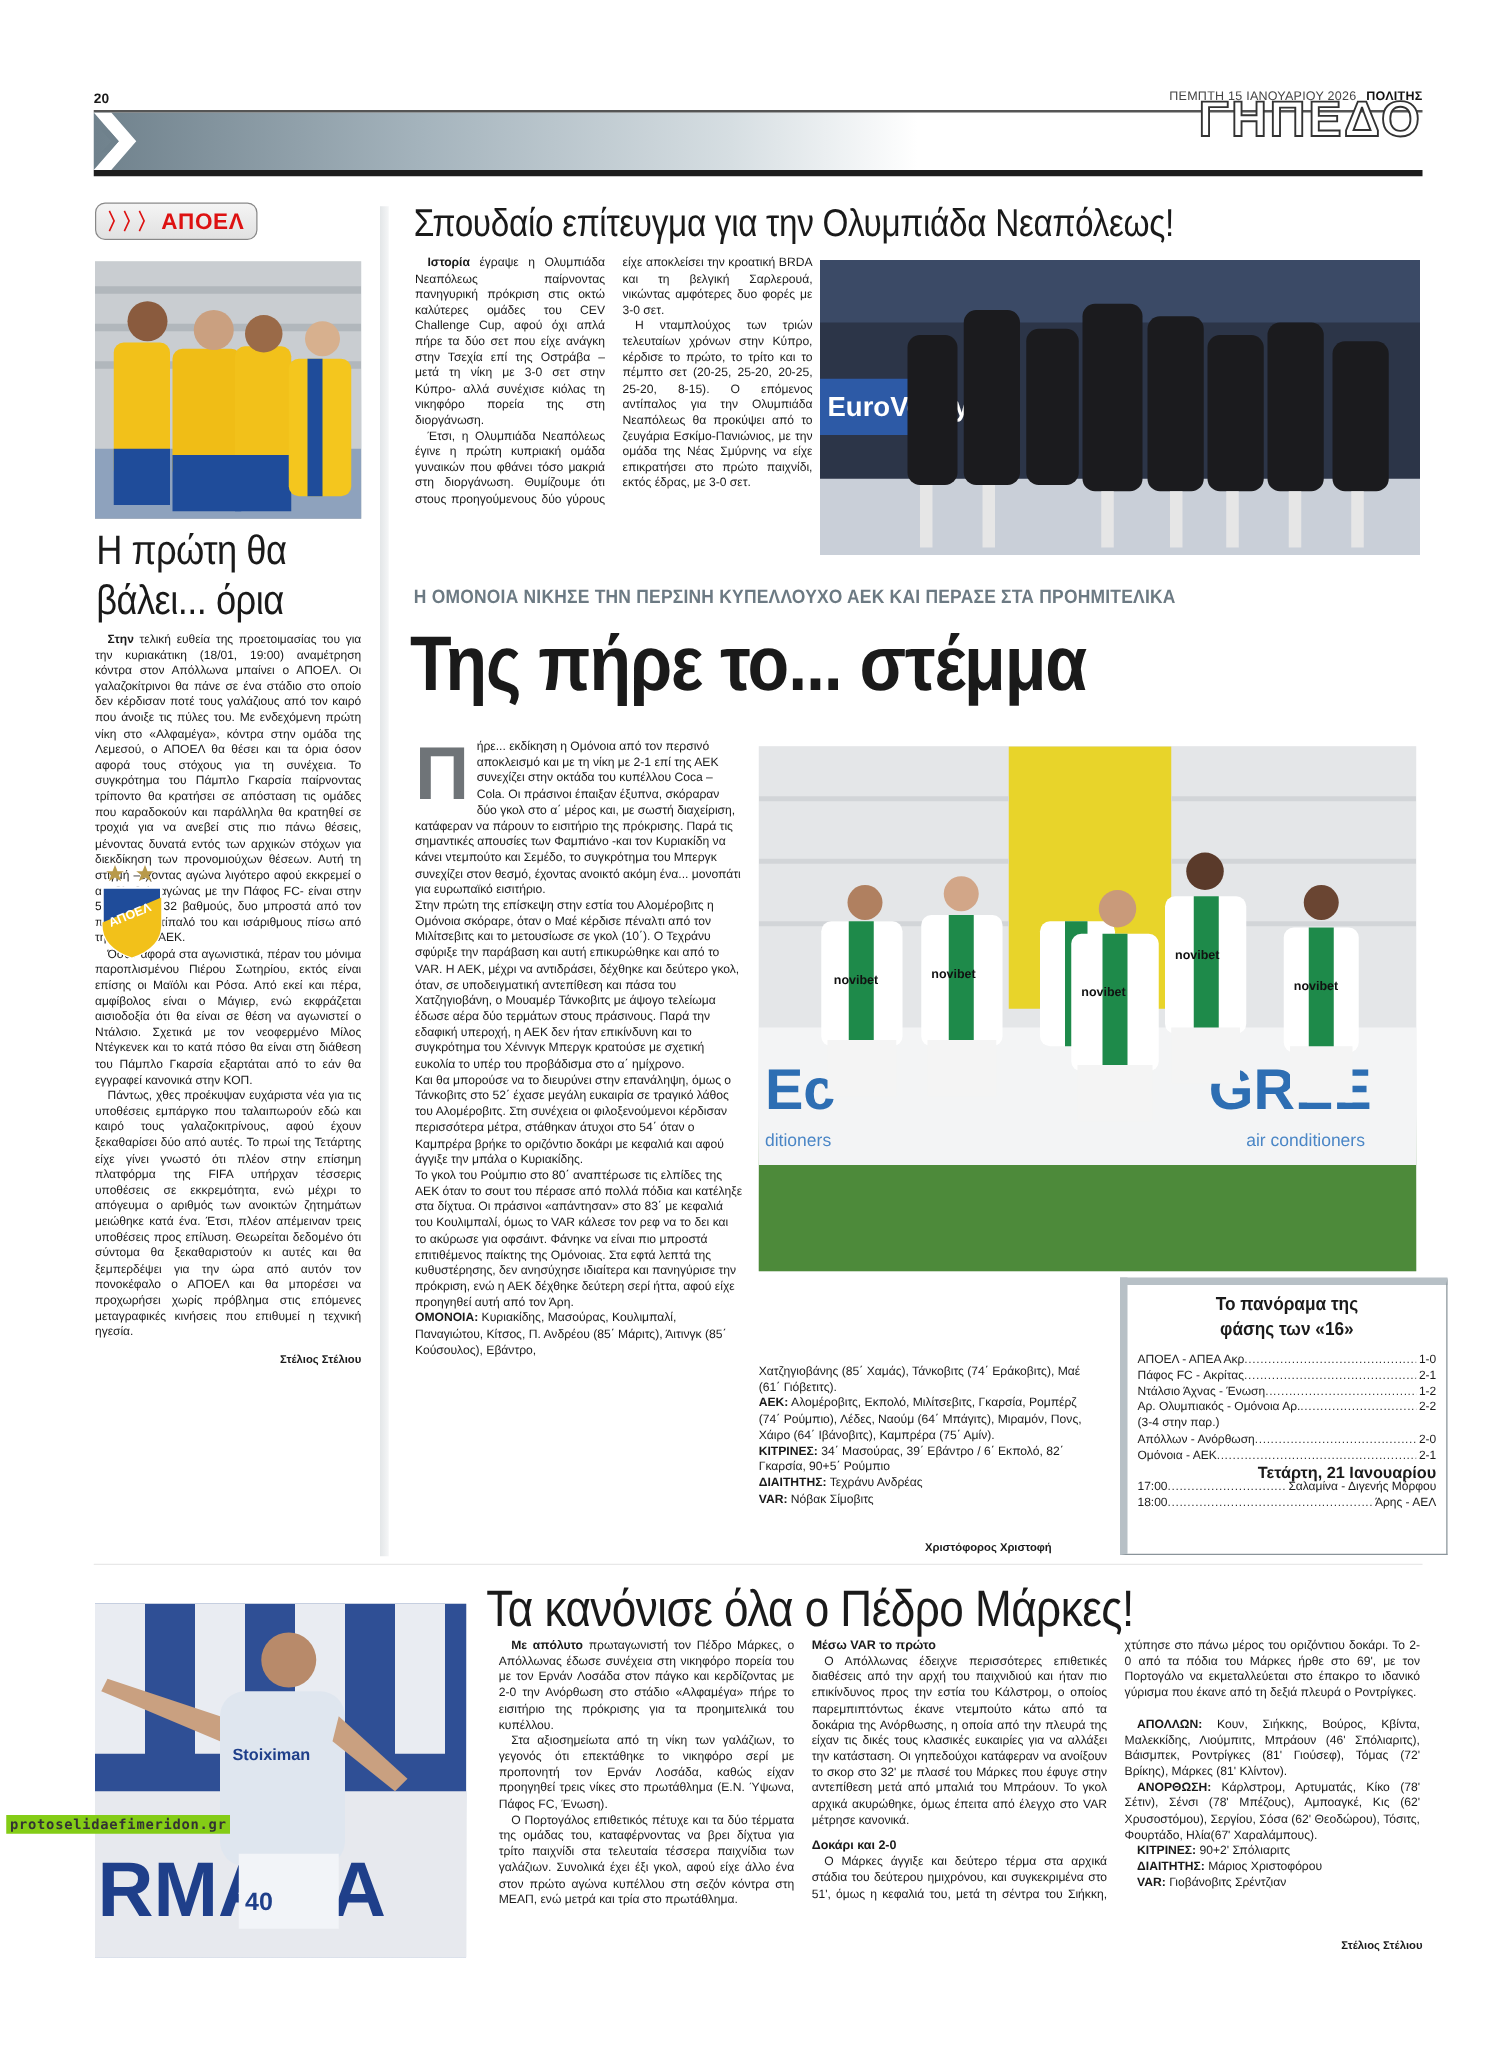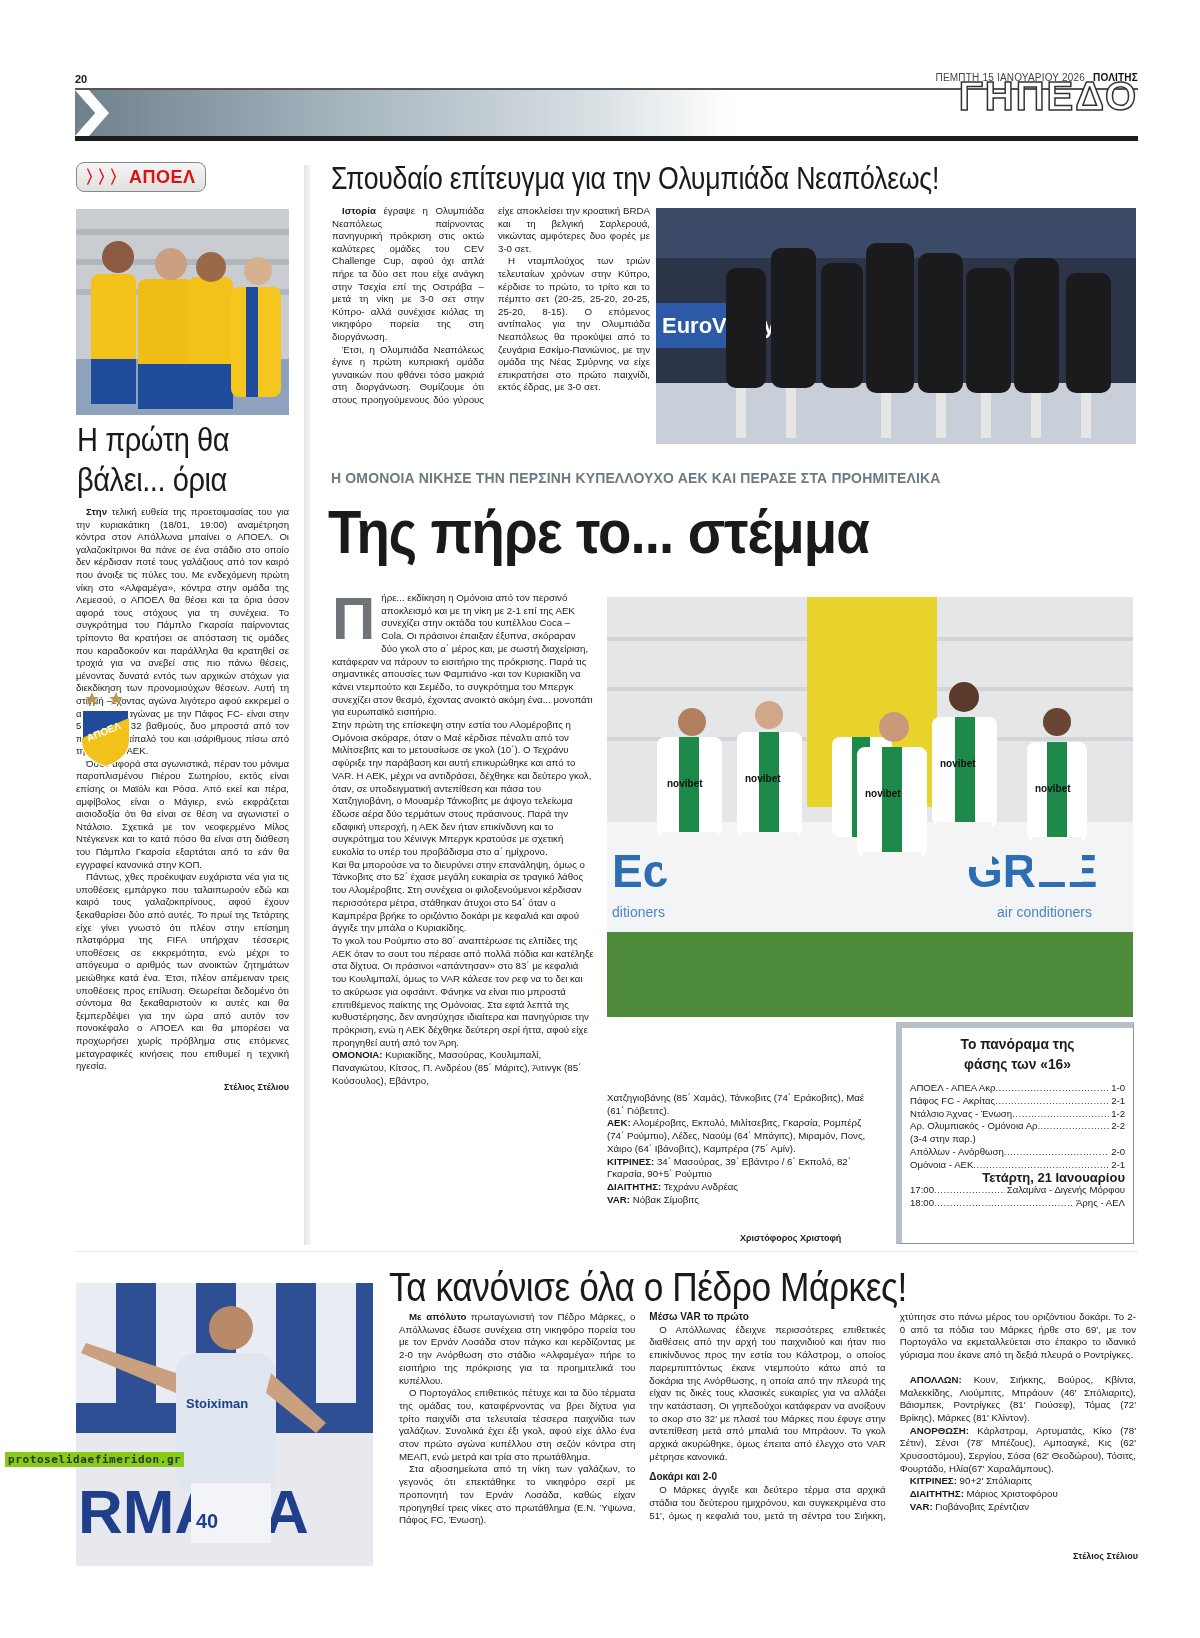--- a/index.html
+++ b/index.html
@@ -51,21 +51,21 @@
   .main-body { left: 332px; top: 592px; width: 262px; font-size: 9.7px; line-height: 12.7px; }
   .dropcap { float: left; font-size: 60px; line-height: 50px; font-weight: bold; color: #6f7478; margin: 2px 6px 0 0; font-family: "Liberation Sans", sans-serif; }
   .main-body .lbl { font-weight: bold; }
   .omonoia-photo { left: 607px; top: 597px; width: 526px; height: 420px;
                    background: linear-gradient(180deg, #e6e8ea 0%, #dfe2e4 50%, #cfd4d8 70%, #4f8a3a 86%, #3f7a2e 100%); }
   .main-body-2 { left: 607px; top: 1092px; width: 262px; font-size: 9.7px; line-height: 12.7px; }
   .main-body-2 .lbl { font-weight: bold; }
   .byline2 { left: 740px; top: 1233px; font-size: 9px; font-weight: bold; }
 
   
-  .panorama { left: 896px; top: 1022px; width: 238px; height: 222px; background: #fff; border: 1.5px solid #8a949a; border-left: 6px solid #b7c0c6; border-top: 6px solid #b7c0c6;
+  .panorama { left: 896px; top: 1022px; width: 262px; height: 222px; background: #fff; border: 1.5px solid #8a949a; border-left: 6px solid #b7c0c6; border-top: 6px solid #b7c0c6;
               padding: 6px 8px 6px 8px; }
   .panorama h3 { font-size: 15px; line-height: 20px; text-align: center; font-weight: bold; transform: scaleX(0.92); margin-bottom: 8px; }
   .pan-row { display: flex; font-size: 9.6px; line-height: 12.8px; white-space: nowrap; }
   .pan-row .name { flex: none; }
   .pan-row .dots { flex: 1; overflow: hidden; color: #333; }
   .pan-row .dots::after { content: "........................................................................................."; letter-spacing: 0.5px; }
   .pan-row .score { flex: none; margin-left: 2px; }
   .pan-note { font-size: 9.6px; line-height: 12.8px; }
   .pan-day { font-size: 13px; line-height: 12.8px; font-weight: bold; text-align: right; }
 
@@ -320,22 +320,22 @@
     <rect x="115" y="200" width="80" height="60" fill="#f2f4f8"></rect>
     <text x="110" y="125" font-size="13" font-weight="bold" fill="#1f3f8a" font-family="Liberation Sans, sans-serif">Stoiximan</text>
     <text x="120" y="245" font-size="20" font-weight="bold" fill="#1f3f8a" font-family="Liberation Sans, sans-serif">40</text>
   </svg>
 </div>
 <div class="abs watermark">protoselidaefimeridon.gr</div>
 
 <div class="abs bottom-head">Τα κανόνισε όλα ο Πέδρο Μάρκες!</div>
 <div class="abs bottom-body">
   <p><b>Με απόλυτο</b><span> πρωταγωνιστή τον Πέδρο Μάρκες, ο Απόλλωνας έδωσε συνέχεια στη νικηφόρο πορεία του με τον Ερνάν Λοσάδα στον πάγκο και κερδίζοντας με 2-0 την Ανόρθωση στο στάδιο «Αλφαμέγα» πήρε το εισιτήριο της πρόκρισης για τα προημιτελικά του κυπέλλου.</span></p>
+  <p>Στα αξιοσημείωτα από τη νίκη των γαλάζιων, το γεγονός ότι επεκτάθηκε το νικηφόρο σερί με προπονητή τον Ερνάν Λοσάδα, καθώς είχαν προηγηθεί τρεις νίκες στο πρωτάθλημα (Ε.Ν. Ύψωνα, Πάφος FC, Ένωση).</p>
   <p>Ο Πορτογάλος επιθετικός πέτυχε και τα δύο τέρματα της ομάδας του, καταφέρνοντας να βρει δίχτυα για τρίτο παιχνίδι στα τελευταία τέσσερα παιχνίδια των γαλάζιων. Συνολικά έχει έξι γκολ, αφού είχε άλλο ένα στον πρώτο αγώνα κυπέλλου στη σεζόν κόντρα στη ΜΕΑΠ, ενώ μετρά και τρία στο πρωτάθλημα.</p>
-  <p>Στα αξιοσημείωτα από τη νίκη των γαλάζιων, το γεγονός ότι επεκτάθηκε το νικηφόρο σερί με προπονητή τον Ερνάν Λοσάδα, καθώς είχαν προηγηθεί τρεις νίκες στο πρωτάθλημα (Ε.Ν. Ύψωνα, Πάφος FC, Ένωση).</p>
   <h4>Μέσω VAR το πρώτο</h4>
   <p>Ο Απόλλωνας έδειχνε περισσότερες επιθετικές διαθέσεις από την αρχή του παιχνιδιού και ήταν πιο επικίνδυνος προς την εστία του Κάλστρομ, ο οποίος παρεμπιπτόντως έκανε ντεμπούτο κάτω από τα δοκάρια της Ανόρθωσης, η οποία από την πλευρά της είχαν τις δικές τους κλασικές ευκαιρίες για να αλλάξει την κατάσταση. Οι γηπεδούχοι κατάφεραν να ανοίξουν το σκορ στο 32' με πλασέ του Μάρκες που έφυγε στην αντεπίθεση μετά από μπαλιά του Μπράουν. Το γκολ αρχικά ακυρώθηκε, όμως έπειτα από έλεγχο στο VAR μέτρησε κανονικά.</p>
   <h4>Δοκάρι και 2-0</h4>
   <p>Ο Μάρκες άγγιξε και δεύτερο τέρμα στα αρχικά στάδια του δεύτερου ημιχρόνου, και συγκεκριμένα στο 51', όμως η κεφαλιά του, μετά τη σέντρα του Σιήκκη, χτύπησε στο πάνω μέρος του οριζόντιου δοκάρι. Το 2-0 από τα πόδια του Μάρκες ήρθε στο 69', με τον Πορτογάλο να εκμεταλλεύεται στο έπακρο το ιδανικό γύρισμα που έκανε από τη δεξιά πλευρά ο Ροντρίγκες.</p>
   <p class="lineup"><span class="lbl">ΑΠΟΛΛΩΝ:</span><span> Κουν, Σιήκκης, Βούρος, Κβίντα, Μαλεκκίδης, Λιούμπιτς, Μπράουν (46' Σπόλιαριτς), Βάισμπεκ, Ροντρίγκες (81' Γιούσεφ), Τόμας (72' Βρίκης), Μάρκες (81' Κλίντον).</span></p>
   <p><span class="lbl">ΑΝΟΡΘΩΣΗ:</span><span> Κάρλστρομ, Αρτυματάς, Κίκο (78' Σέτιν), Σένσι (78' Μπέζους), Αμποαγκέ, Κις (62' Χρυσοστόμου), Σεργίου, Σόσα (62' Θεοδώρου), Τόσιτς, Φουρτάδο, Ηλία(67' Χαραλάμπους).</span></p>
   <p><span class="lbl">ΚΙΤΡΙΝΕΣ:</span><span> 90+2' Σπόλιαριτς</span></p>
   <p><span class="lbl">ΔΙΑΙΤΗΤΗΣ:</span><span> Μάριος Χριστοφόρου</span></p>
   <p><span class="lbl">VAR:</span><span> Γιοβάνοβιτς Σρέντζιαν</span></p>
 </div>

